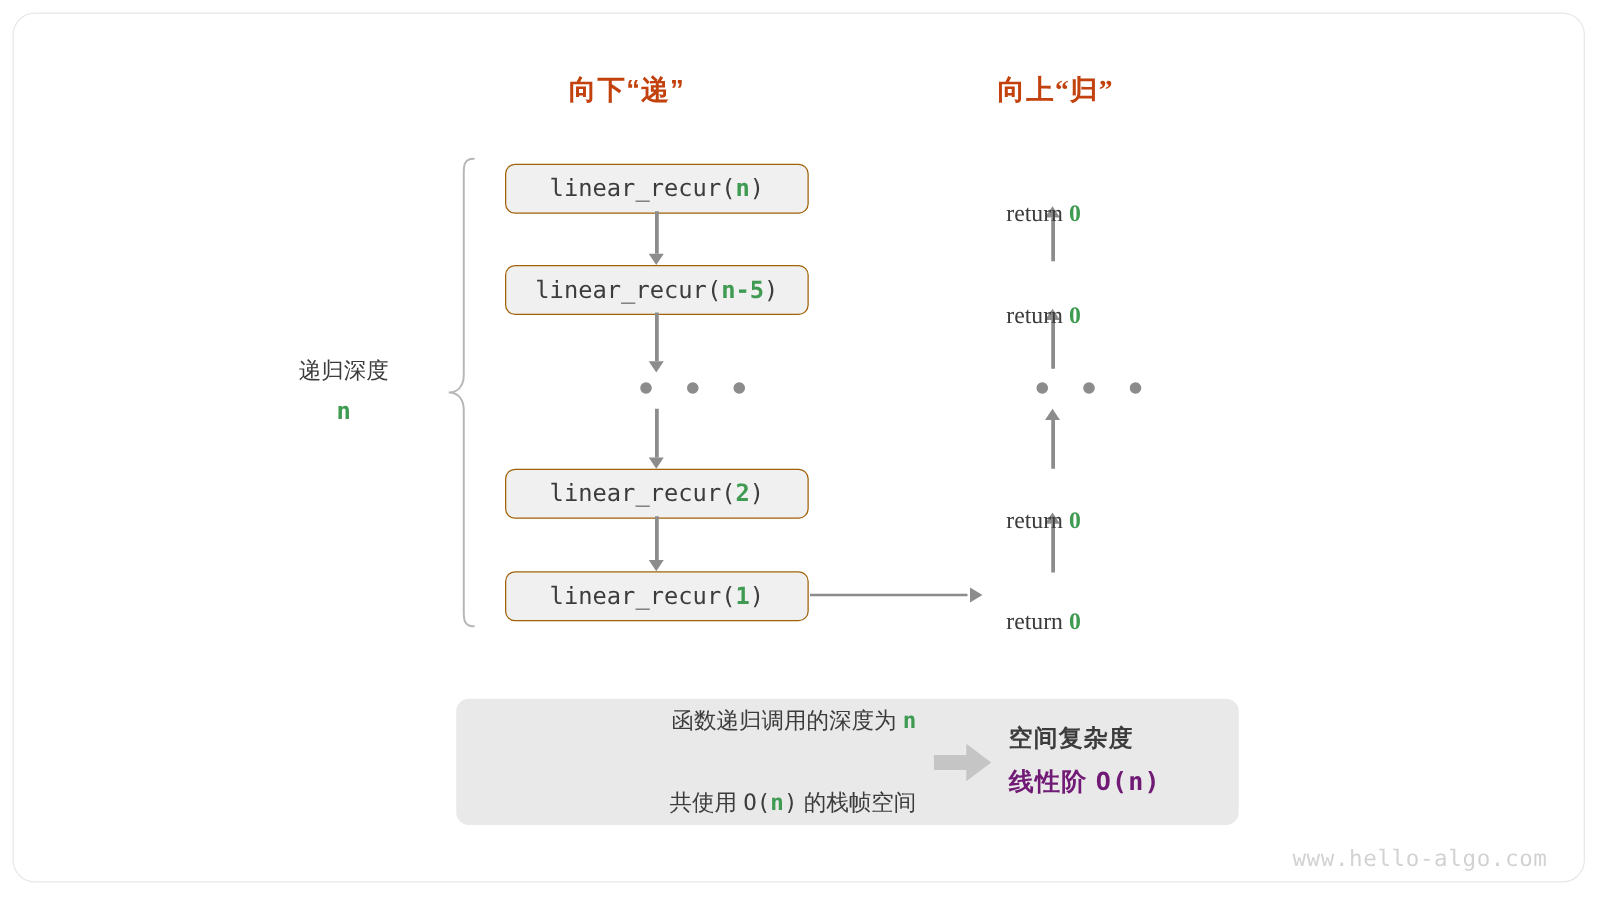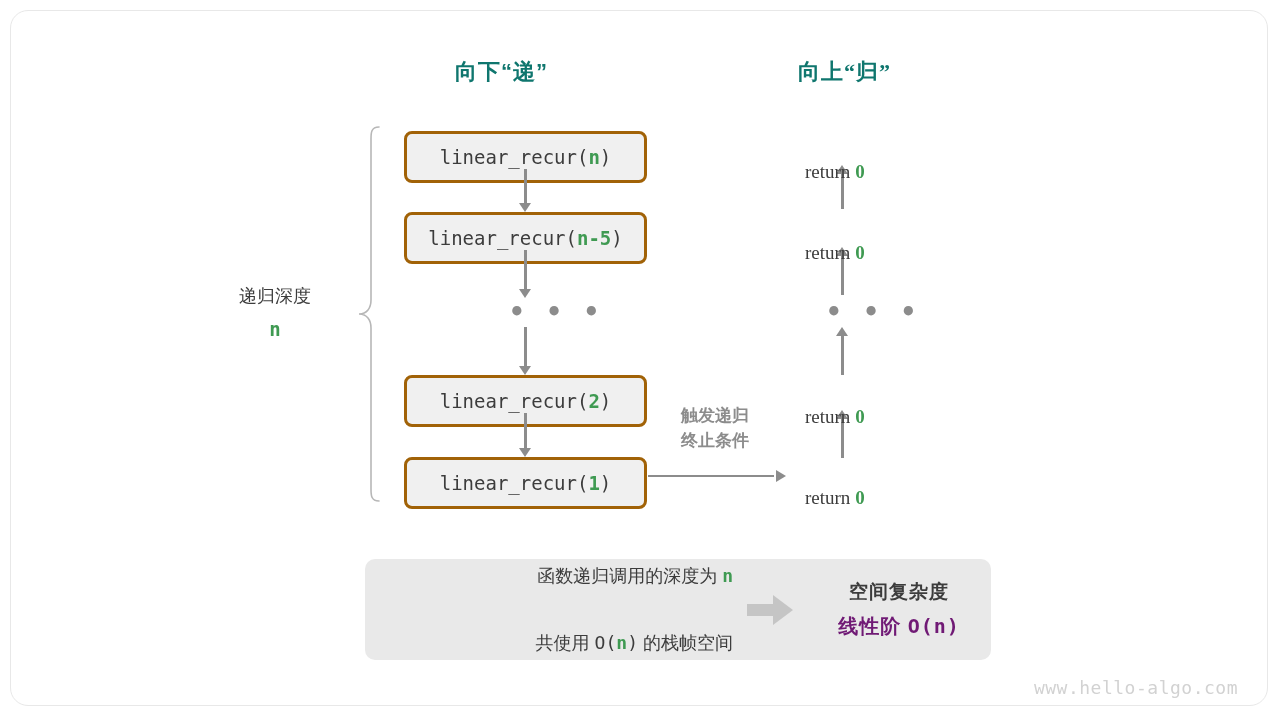--- a/index.html
+++ b/index.html
@@ -31,34 +31,34 @@
     background: #ffffff;
     box-sizing: border-box;
   }
 
   
   .col-head {
     position: absolute;
     font-family: "Liberation Sans", sans-serif;
     font-size: 22px;
     font-weight: bold;
-    color: #0f766e;
+    color: #c2410c;
     letter-spacing: 1px;
     white-space: nowrap;
   }
   #head-down { left: 455px; top: 57px; }
   #head-up   { left: 798px; top: 57px; font-family: Liberation Serif, serif; }
 
   
   .call-box {
     position: absolute;
     width: 243px;
-    height: 52px;
+    height: 40px;
     background: #f0f0f0;
-    border: 3px solid #a16207;
+    border: 1px solid #a16207;
     border-radius: 8px;
     box-sizing: border-box;
     display: flex;
     align-items: center;
     justify-content: center;
     font-family: "DejaVu Sans Mono", monospace;
     font-size: 19px;
     color: #3c3c3c;
     white-space: pre;
   }
@@ -235,21 +235,20 @@
   }
   #summary-arrow {
     width: 74px;
     display: flex;
     align-items: center;
     justify-content: center;
   }
   #summary-arrow svg { display: block; }
   #summary-right {
     flex: 1;
-    text-align: center;
     line-height: 1.6;
   }
   #summary-right .title {
     display: block;
     font-family: "Liberation Sans", sans-serif;
     font-size: 19px;
     font-weight: bold;
     color: #3c3c3c;
     letter-spacing: 1px;
   }
@@ -352,24 +351,20 @@
   <div class="ret" id="ret-2">
     <span>return </span><span class="zero">0</span>
   </div>
   <div class="ret" id="ret-3">
     <span>return </span><span class="zero">0</span>
   </div>
   <div class="ret" id="ret-4">
     <span>return </span><span class="zero">0</span>
   </div>
 
-  <div id="terminate-label">
-    <span>触发递归</span><br>
-    <span>终止条件</span>
-  </div>
 
   <div id="h-arrow">
     <div class="shaft"></div>
     <div class="head"></div>
   </div>
 
   <div id="summary-box">
     <div id="summary-left">
       <span>函数递归调用的深度为 </span><span class="gn">n</span><br>
       <span>共使用 </span><span class="mono">O(</span><span class="gn">n</span><span class="mono">)</span><span> 的栈帧空间</span>

